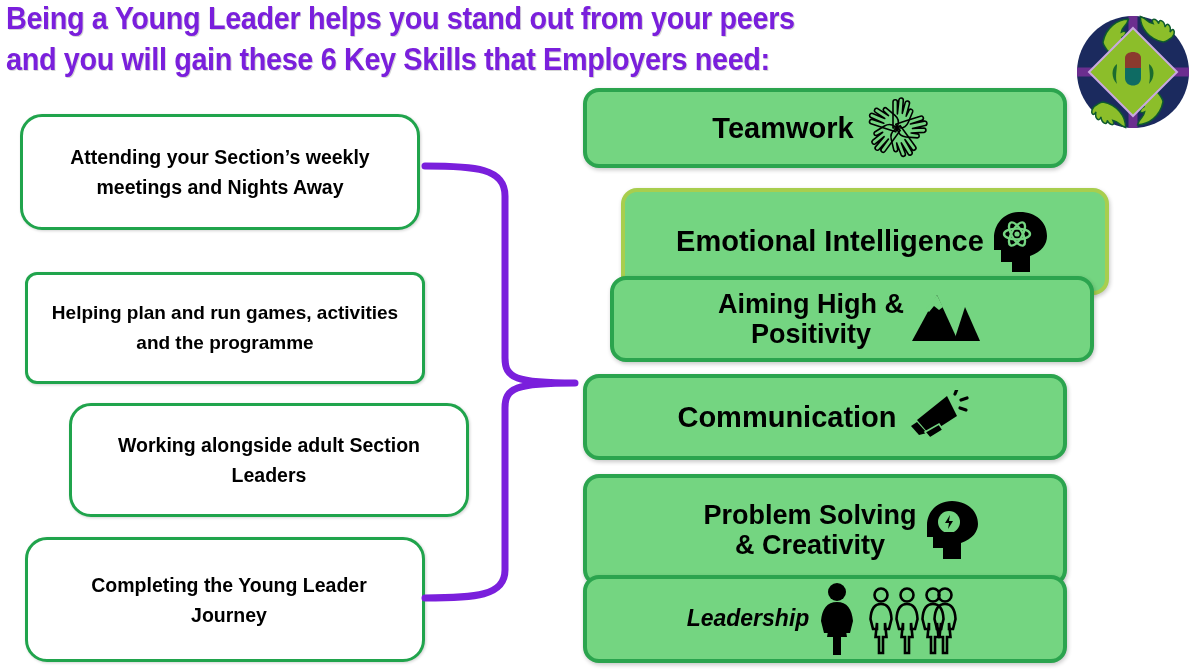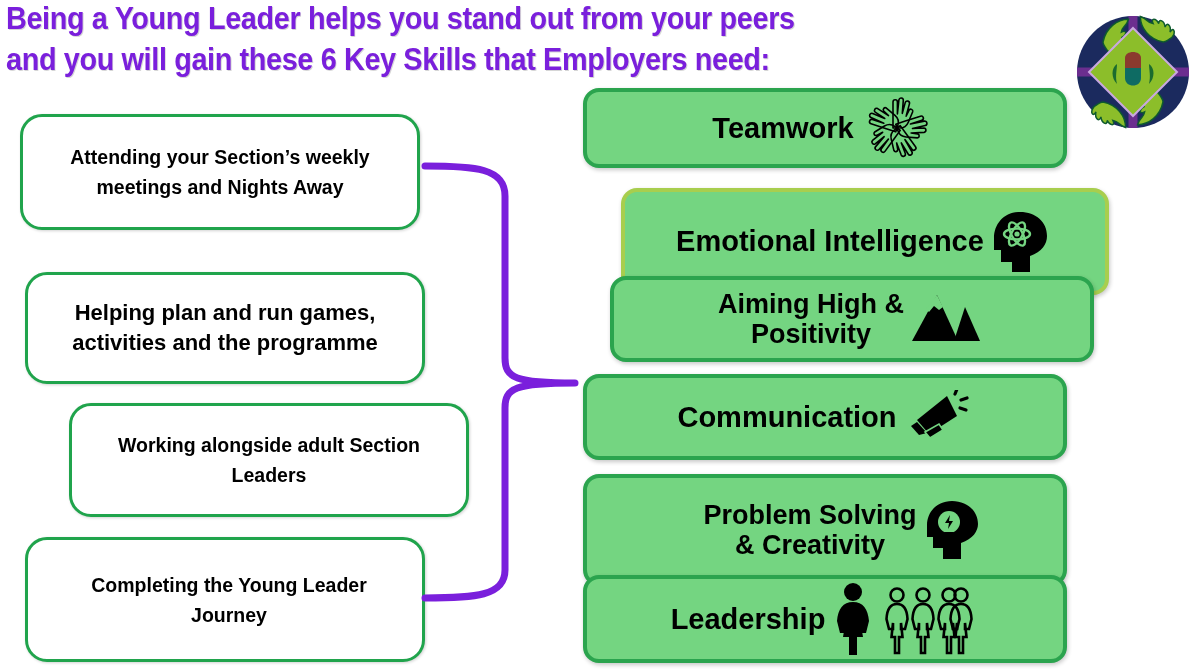--- a/index.html
+++ b/index.html
@@ -38,21 +38,21 @@
     border-radius:22px;
     box-sizing:border-box;
     display:flex;align-items:center;justify-content:center;
     text-align:center;
     color:#000000;
     font-weight:bold;
     box-shadow:1px 1px 3px rgba(0,0,0,0.18);
   }
   .lbox span{display:block;padding:0 16px;}
   #lbox-0{left:20px;  top:114px; width:400px;height:116px;font-size:19.5px;line-height:30px;}
-  #lbox-1{left:25px;  top:272px; width:400px;height:112px;font-size:22px;line-height:30px;}
+  #lbox-1{left:25px;  top:272px; width:400px;height:112px;font-size:19px;line-height:30px;border-radius:12px;}
   #lbox-2{left:25px;  top:403px; width:400px;height:114px;font-size:19.5px;line-height:30px;margin-left:44px;}
   #lbox-3{left:25px;  top:537px; width:400px;height:125px;font-size:19.5px;line-height:30px;padding-left:8px;}
 
   
   .brace{position:absolute;left:420px;top:140px;width:180px;height:480px;}
 
   
   .bar{
     position:absolute;
     background:#74D581;
@@ -79,21 +79,21 @@
   #bar-2{left:610px; top:276px; width:484px;height:86px;}
   #bar-3{left:583px; top:374px; width:484px;height:86px;}
   #bar-4{left:583px; top:474px; width:484px;height:112px;padding-left:38px;}
   #bar-5{left:583px; top:575px; width:484px;height:88px;}
 
   #bar-0 .lbl{font-size:29px;}
   #bar-1 .lbl{font-size:29px;}
   #bar-2 .lbl{font-size:27px;}
   #bar-3 .lbl{font-size:29px;}
   #bar-4 .lbl{font-size:27px;}
-  #bar-5 .lbl{font-size:29px;}
+  #bar-5 .lbl{font-size:23px;font-style:italic;}
 </style>
 </head>
 <body>
 
 <div class="stage">
 
   <div class="title">Being a Young Leader helps you stand out from your peers
 and you will gain these 6 Key Skills that Employers need:</div>
 
   <div class="logo">

